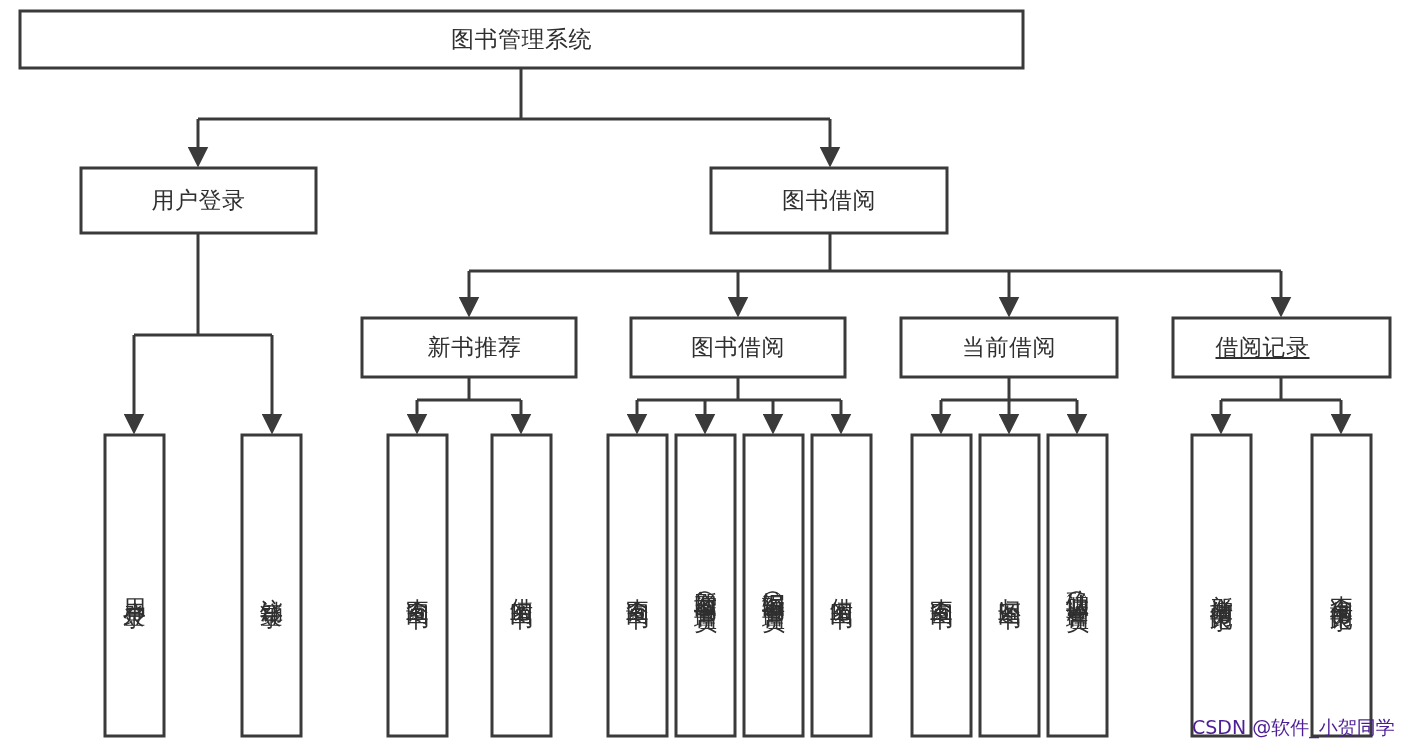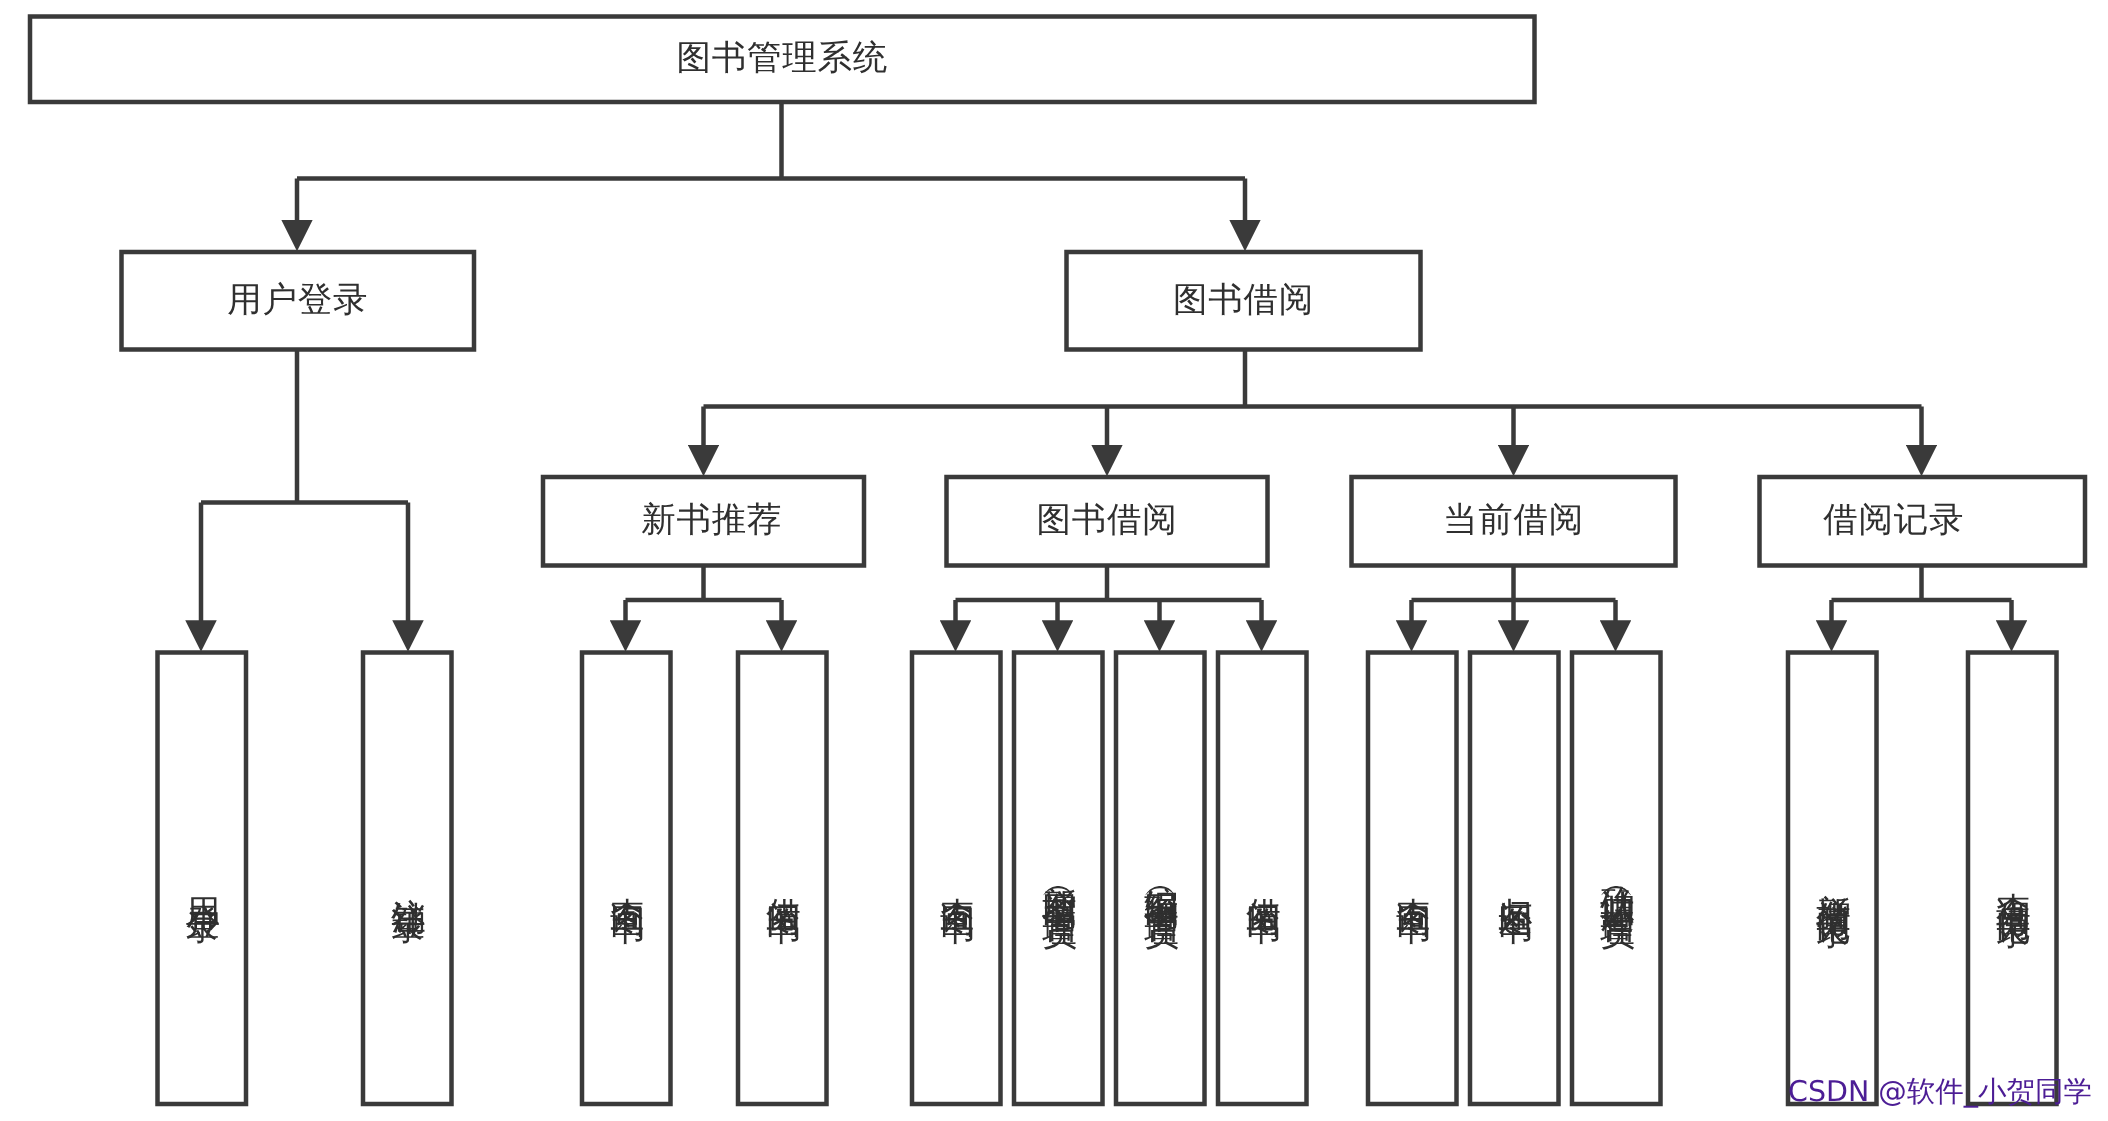--- a/index.html
+++ b/index.html
@@ -172,21 +172,21 @@
   </svg>
 
   <div class="node-label horizontal" style="left:20px; top:11px; width:1003px; height:57px;">图书管理系统</div>
 
   <div class="node-label horizontal" style="left:81px; top:168px; width:235px; height:65px;">用户登录</div>
   <div class="node-label horizontal" style="left:711px; top:168px; width:236px; height:65px;">图书借阅</div>
 
   <div class="node-label horizontal" style="left:362px; top:318px; width:225px; height:59px;">新书推荐</div>
   <div class="node-label horizontal" style="left:631px; top:318px; width:214px; height:59px;">图书借阅</div>
   <div class="node-label horizontal" style="left:901px; top:318px; width:216px; height:59px;">当前借阅</div>
-  <div class="node-label horizontal" style="left:1173px; top:318px; width:179px; height:59px;">借阅记录</div>
+  <div class="node-label horizontal" style="left:1173px; top:318px; width:179px; height:59px;text-decoration:underline;">借阅记录</div>
 
   <div class="node-label vertical" style="left:105px; top:435px; width:59px; height:301px;">用户登录</div>
   <div class="node-label vertical" style="left:242px; top:435px; width:59px; height:301px;">注销登录</div>
 
   <div class="node-label vertical" style="left:388px; top:435px; width:59px; height:301px;">查询图书</div>
   <div class="node-label vertical" style="left:492px; top:435px; width:59px; height:301px;">借阅图书</div>
 
   <div class="node-label vertical" style="left:608px; top:435px; width:59px; height:301px;">查询图书</div>
   <div class="node-label vertical" style="left:676px; top:435px; width:59px; height:301px;">新增图书（管理员）</div>
   <div class="node-label vertical" style="left:744px; top:435px; width:59px; height:301px;">编辑图书（管理员）</div>

